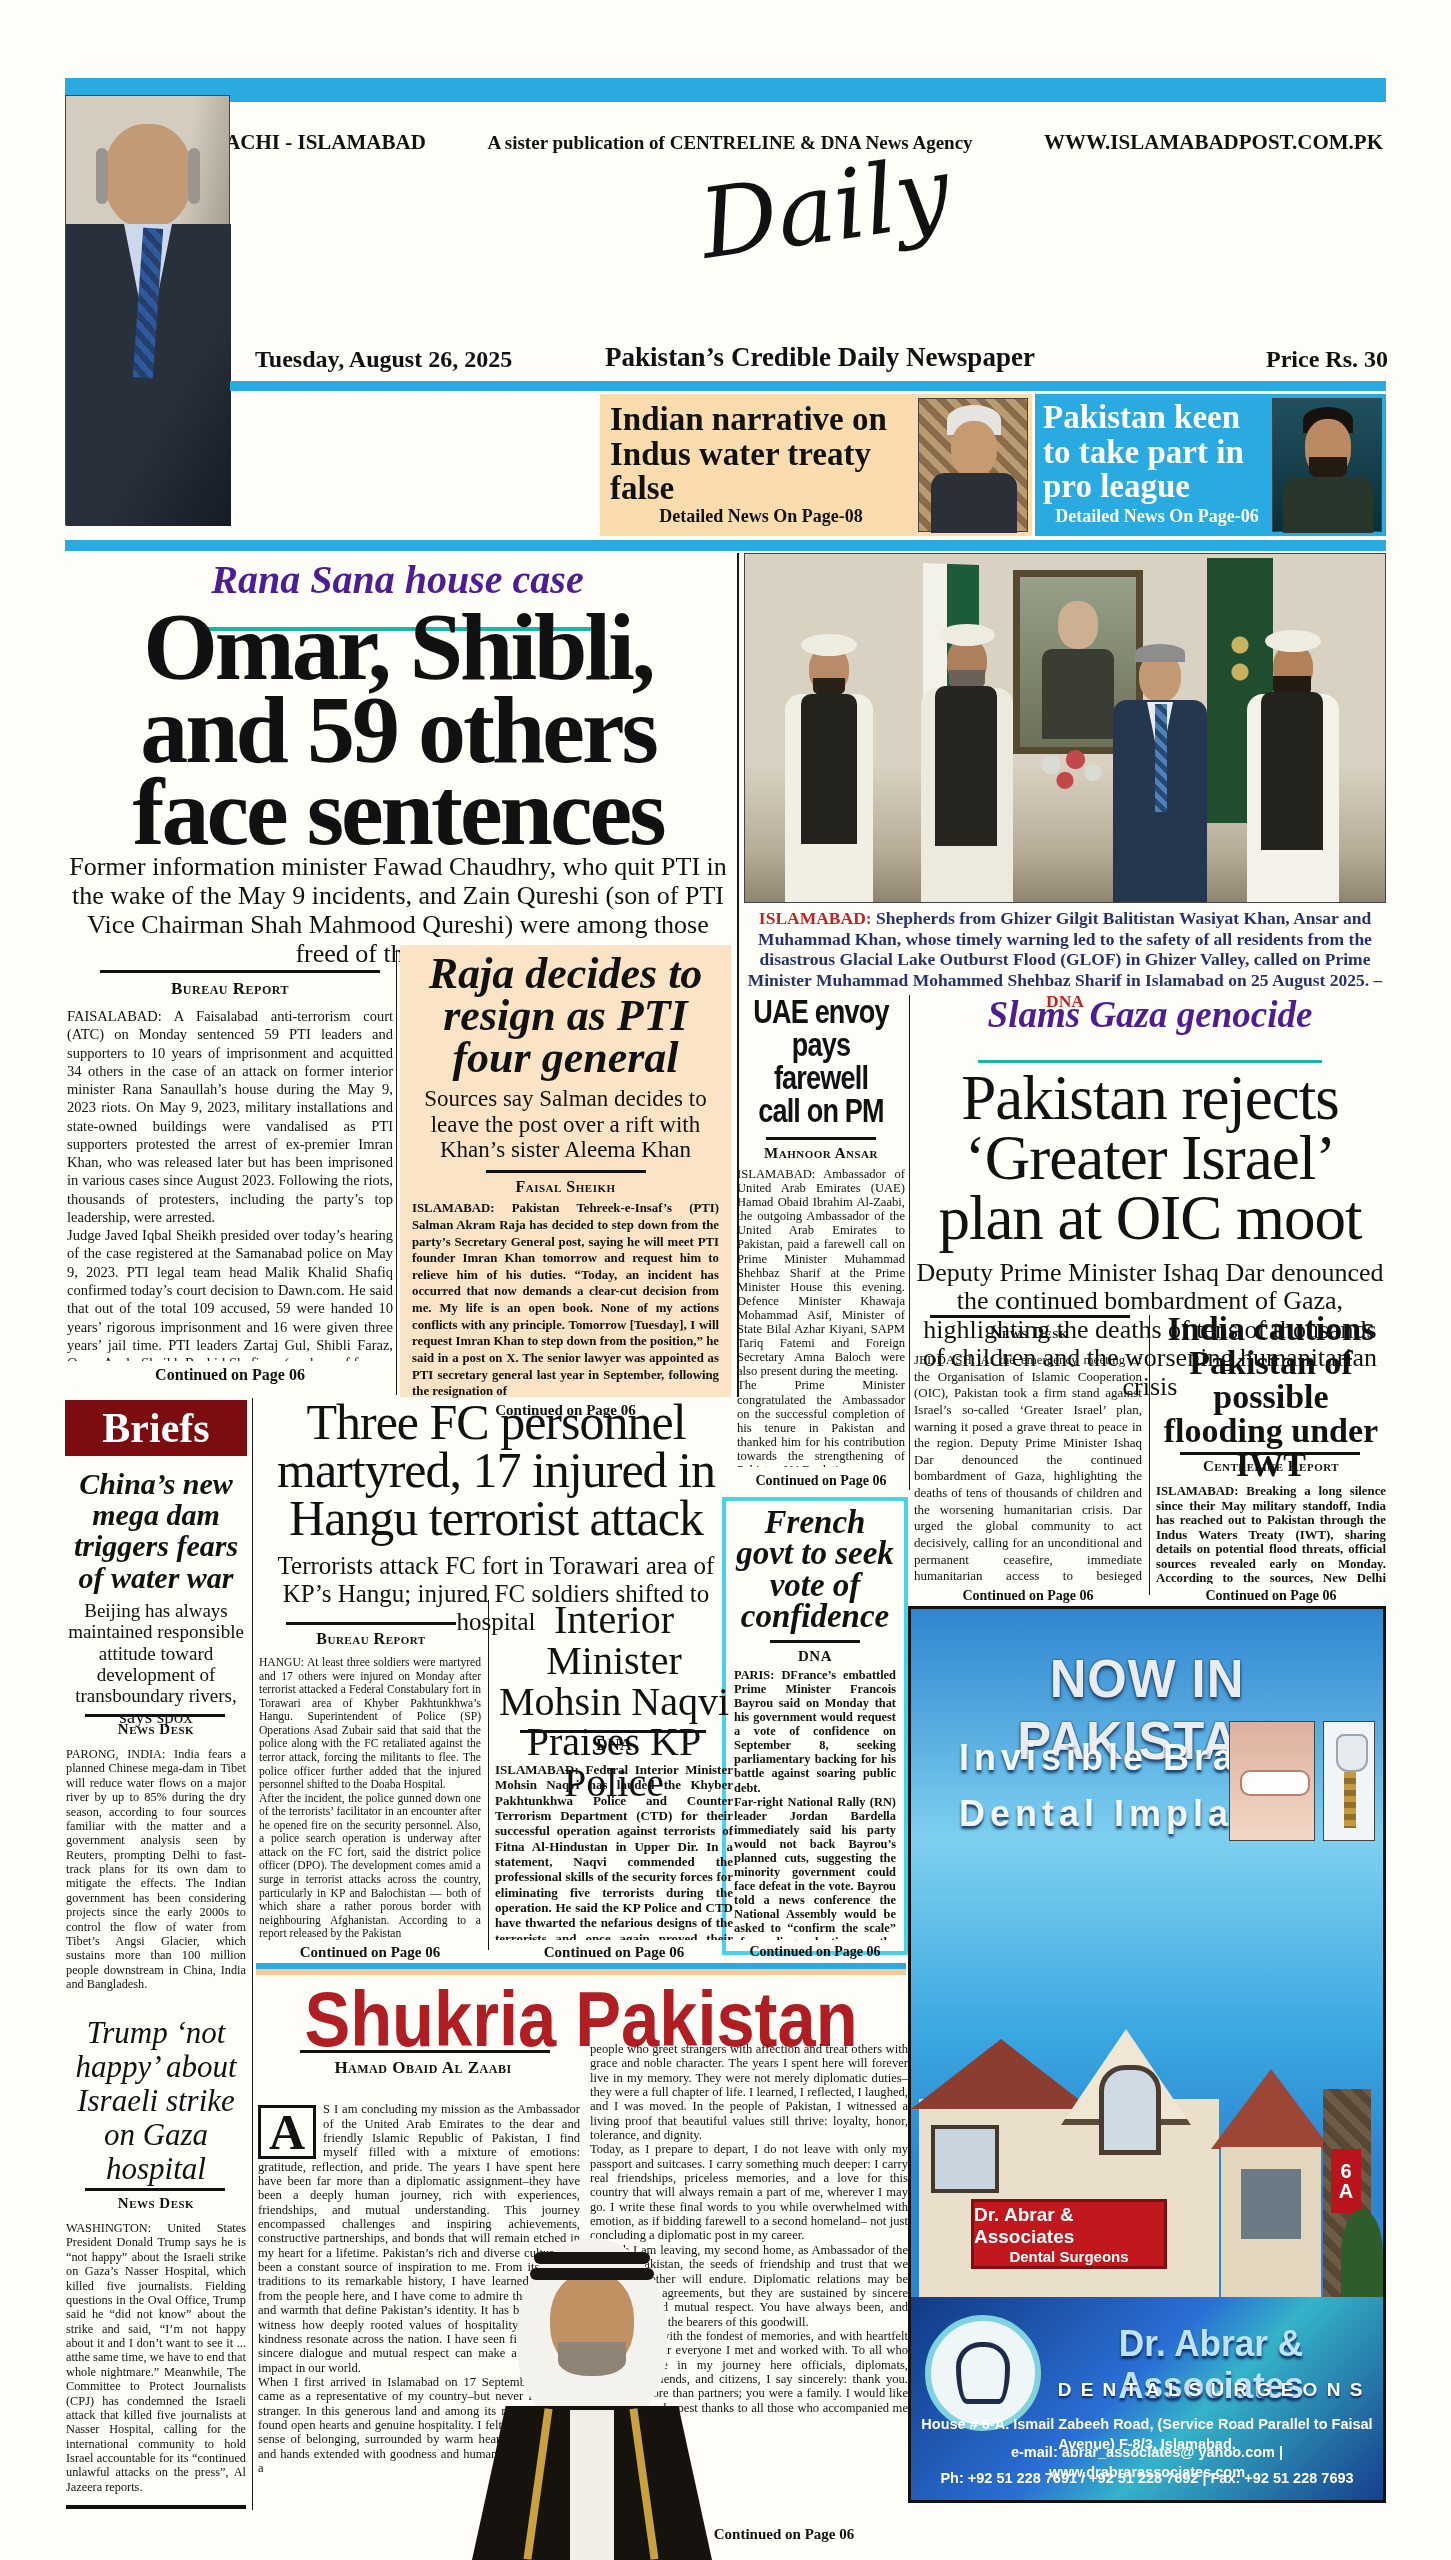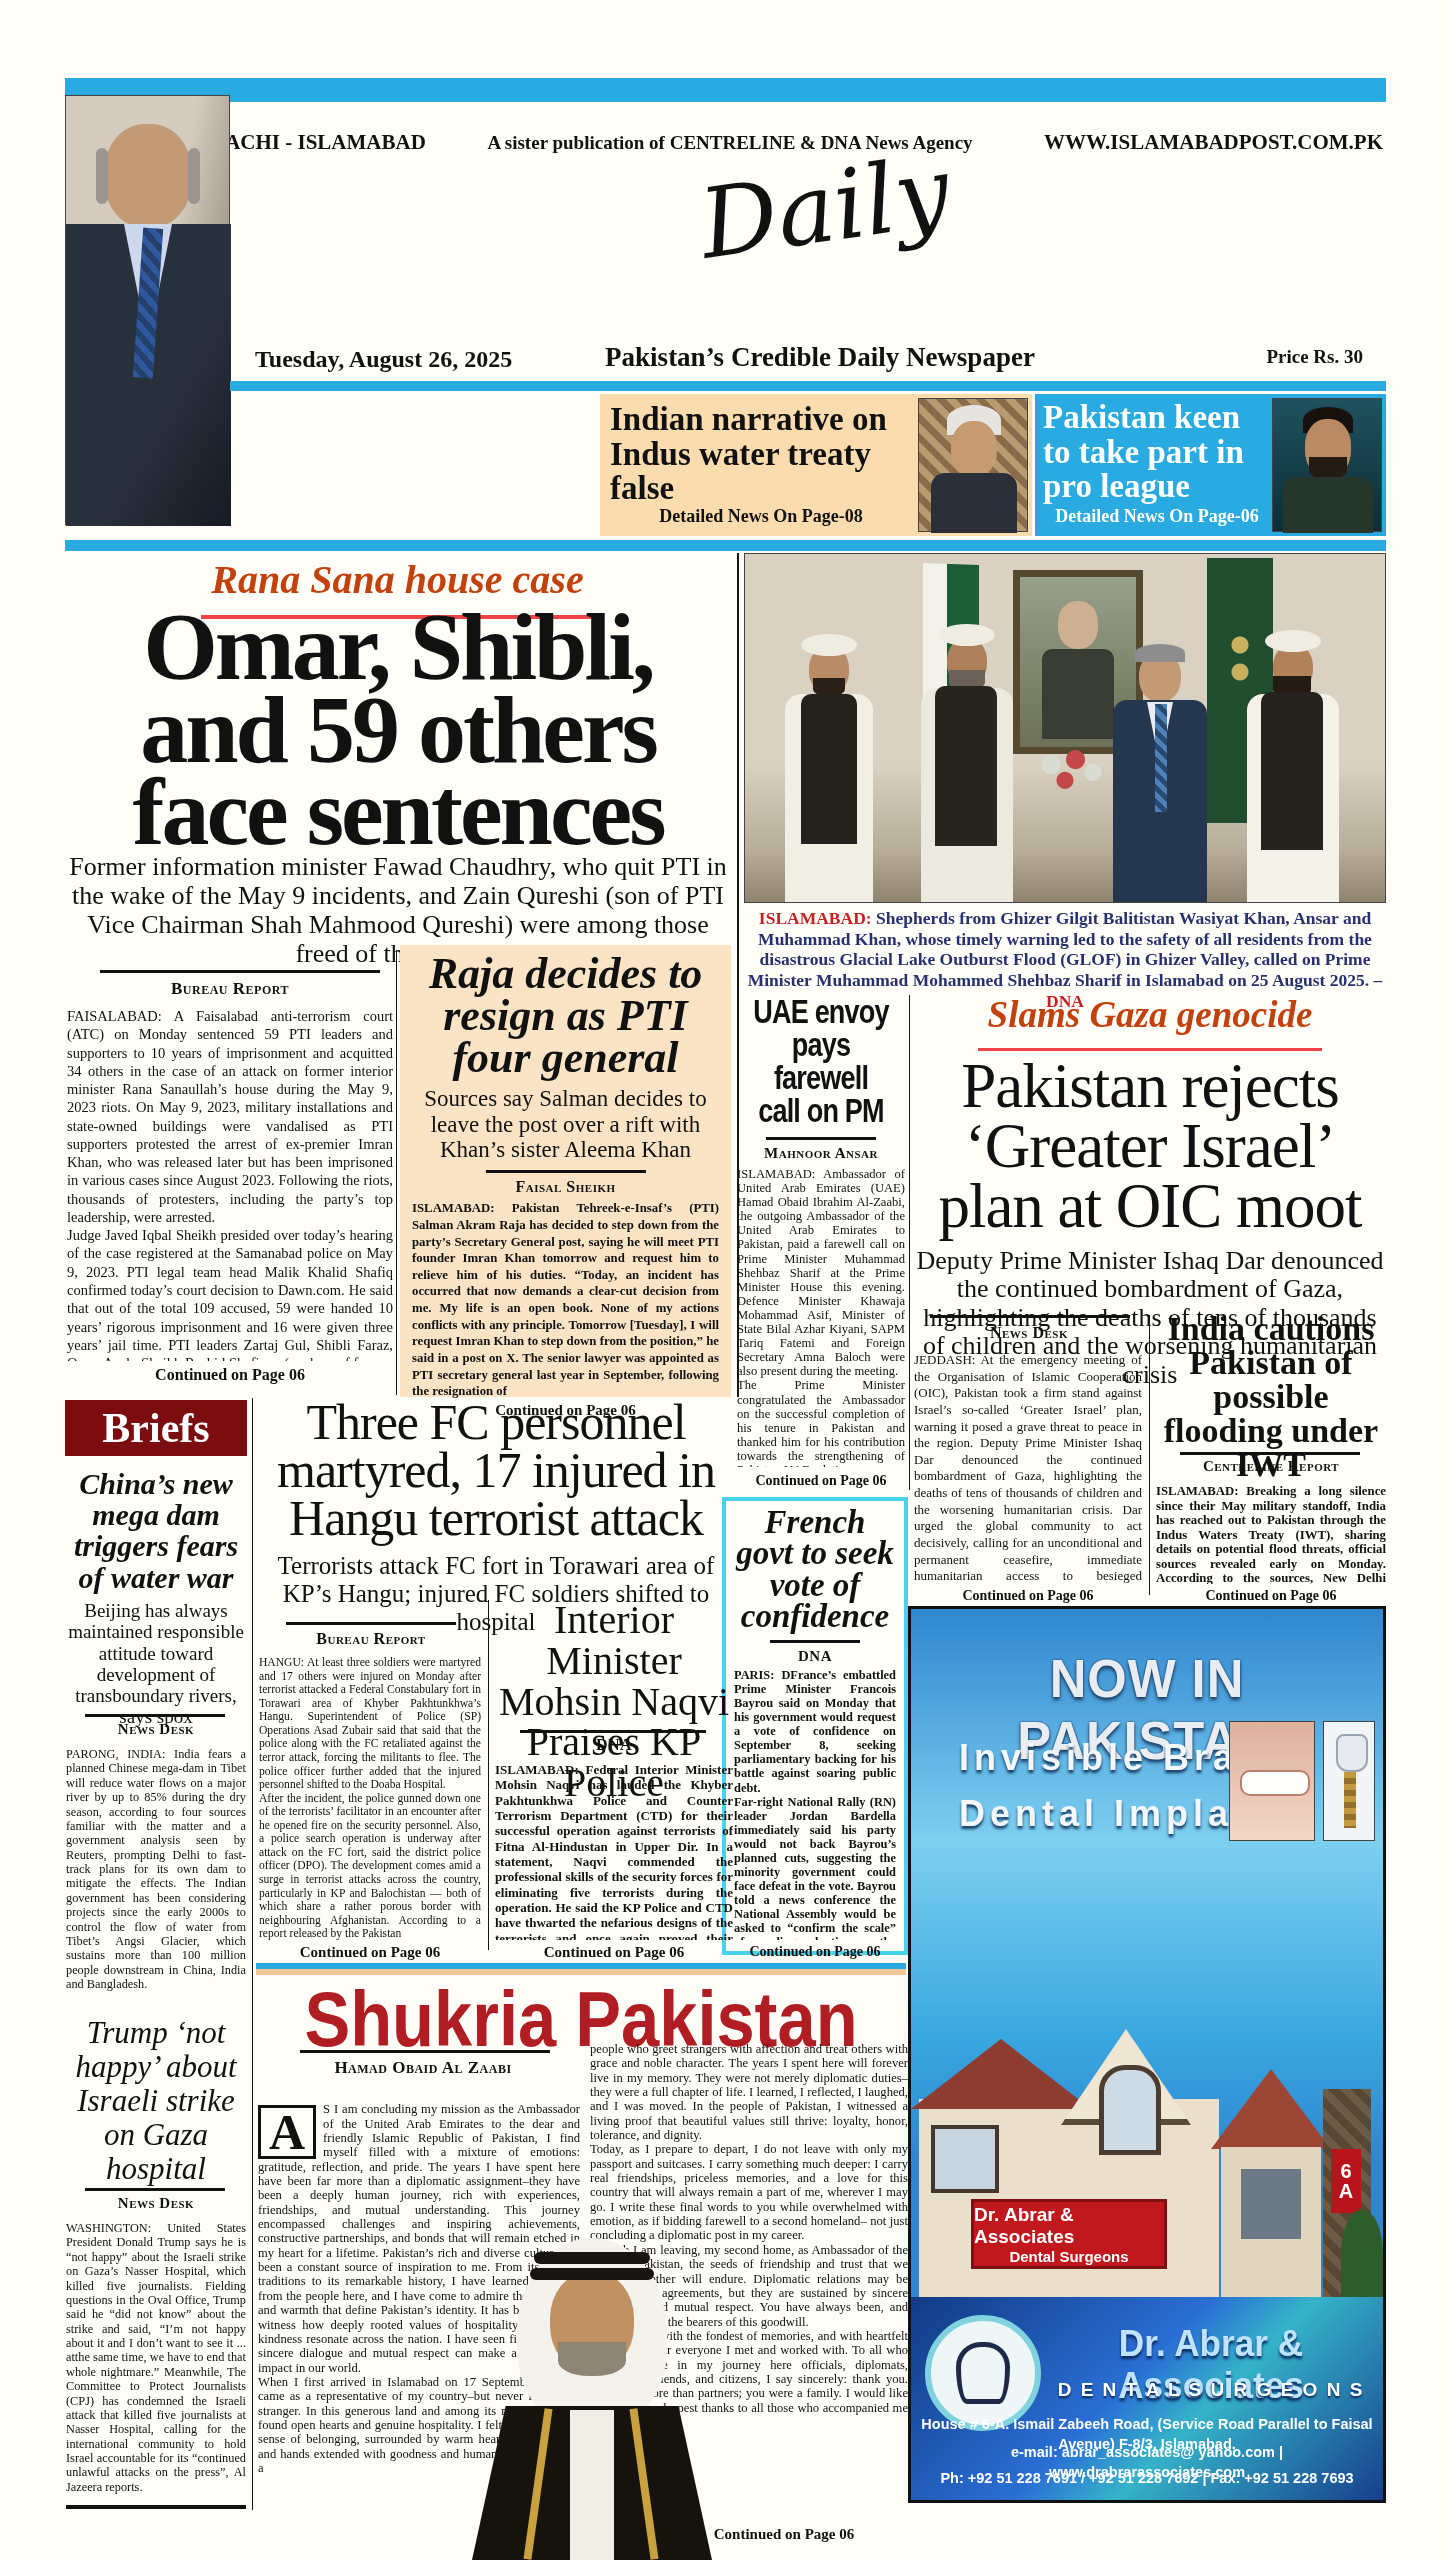--- a/index.html
+++ b/index.html
@@ -8,22 +8,22 @@
   .abs{position:absolute;}
   .sans{font-family:"Liberation Sans", sans-serif;}
   .center{text-align:center;}
   .just{text-align:justify;text-justify:inter-word;}
   .pre{white-space:pre-line;}
   .bold{font-weight:700;}
   .ital{font-style:italic;}
   .byline{font-variant:small-caps;font-weight:700;letter-spacing:.5px;text-align:center;}
   .byrule{height:3px;background:#111;margin:0 auto 5px auto;}
   .continued{font-weight:700;text-align:center;}
-  .kicker{color:#c2410c;font-weight:700;font-style:italic;border-bottom:4px solid #ef4444;
-          display:inline-block;padding:0 10px 12px 10px;}
+  .kicker{color:#4c1d95;font-weight:700;font-style:italic;border-bottom:4px solid #14b8a6;
+          display:inline-block;padding:0 10px 24px 10px;}
   .vline{position:absolute;width:2px;background:#161616;}
   .cyanbar{background:#29aae1;}
   .peachbar{background:#f6c897;}
   .photo-border{border:1px solid #444;box-sizing:border-box;}
   .fig-head{position:absolute;border-radius:46%;}
   .dropcap{float:left;font-size:50px;line-height:.8;font-weight:700;border:3px solid #111;
            padding:4px 8px;margin:3px 7px 0 0;}
   .adr{color:#fff;font-weight:700;text-align:center;}
 </style>
 </head>
@@ -43,21 +43,21 @@
     <div class="abs" style="left:122px;top:52px;width:12px;height:56px;border-radius:8px;background:#9a958e;"></div>
     <div class="abs" style="left:0;top:128px;width:165px;height:302px;background:linear-gradient(120deg,#28303c 60%,#161b24);"></div>
     <div class="abs" style="left:58px;top:128px;width:48px;height:120px;background:#cdd8ec;clip-path:polygon(0 0,100% 0,50% 100%);"></div>
     <div class="abs" style="left:72px;top:132px;width:20px;height:150px;background:repeating-linear-gradient(45deg,#30589c 0 6px,#24406e 6px 12px);transform:rotate(4deg);"></div>
   </div>
 
   <div class="abs ital" style="left:700px;top:152px;font-size:96px;font-family:'DejaVu Serif',serif;transform:rotate(-8deg);z-index:3;">Daily</div>
 
   <div class="abs bold" style="left:255px;top:346px;font-size:24px;">Tuesday, August 26, 2025</div>
   <div class="abs bold" style="left:560px;top:342px;width:520px;font-size:27px;text-align:center;">Pakistan’s Credible Daily Newspaper</div>
-  <div class="abs bold" style="right:88px;top:346px;font-size:19px;">Price Rs. 30</div>
+  <div class="abs bold" style="right:63px;top:346px;font-size:24px;">Price Rs. 30</div>
   <div class="abs cyanbar" style="left:230px;top:381px;width:1156px;height:10px;"></div>
 
   <div class="abs" style="left:600px;top:394px;width:432px;height:142px;background:#fbdcae;">
     <div class="abs bold" style="left:10px;top:8px;width:300px;font-size:33px;line-height:1.05;font-family:Liberation Serif, serif;">Indian narrative on Indus water treaty false</div>
     <div class="abs bold" style="left:26px;top:112px;width:270px;font-size:18px;text-align:center;">Detailed News On Page-08</div>
     <div class="abs photo-border" style="left:318px;top:4px;width:110px;height:134px;background:repeating-linear-gradient(45deg,#b99b71 0 7px,#8a6b4a 7px 14px);">
       <div class="abs" style="left:28px;top:6px;width:54px;height:30px;border-radius:50% 50% 0 0;background:#e6e4e0;"></div>
       <div class="abs" style="left:32px;top:22px;width:46px;height:56px;border-radius:45%;background:#c79b72;"></div>
       <div class="abs" style="left:12px;top:74px;width:86px;height:60px;background:#2b2f38;border-radius:14px 14px 0 0;"></div>
     </div>

